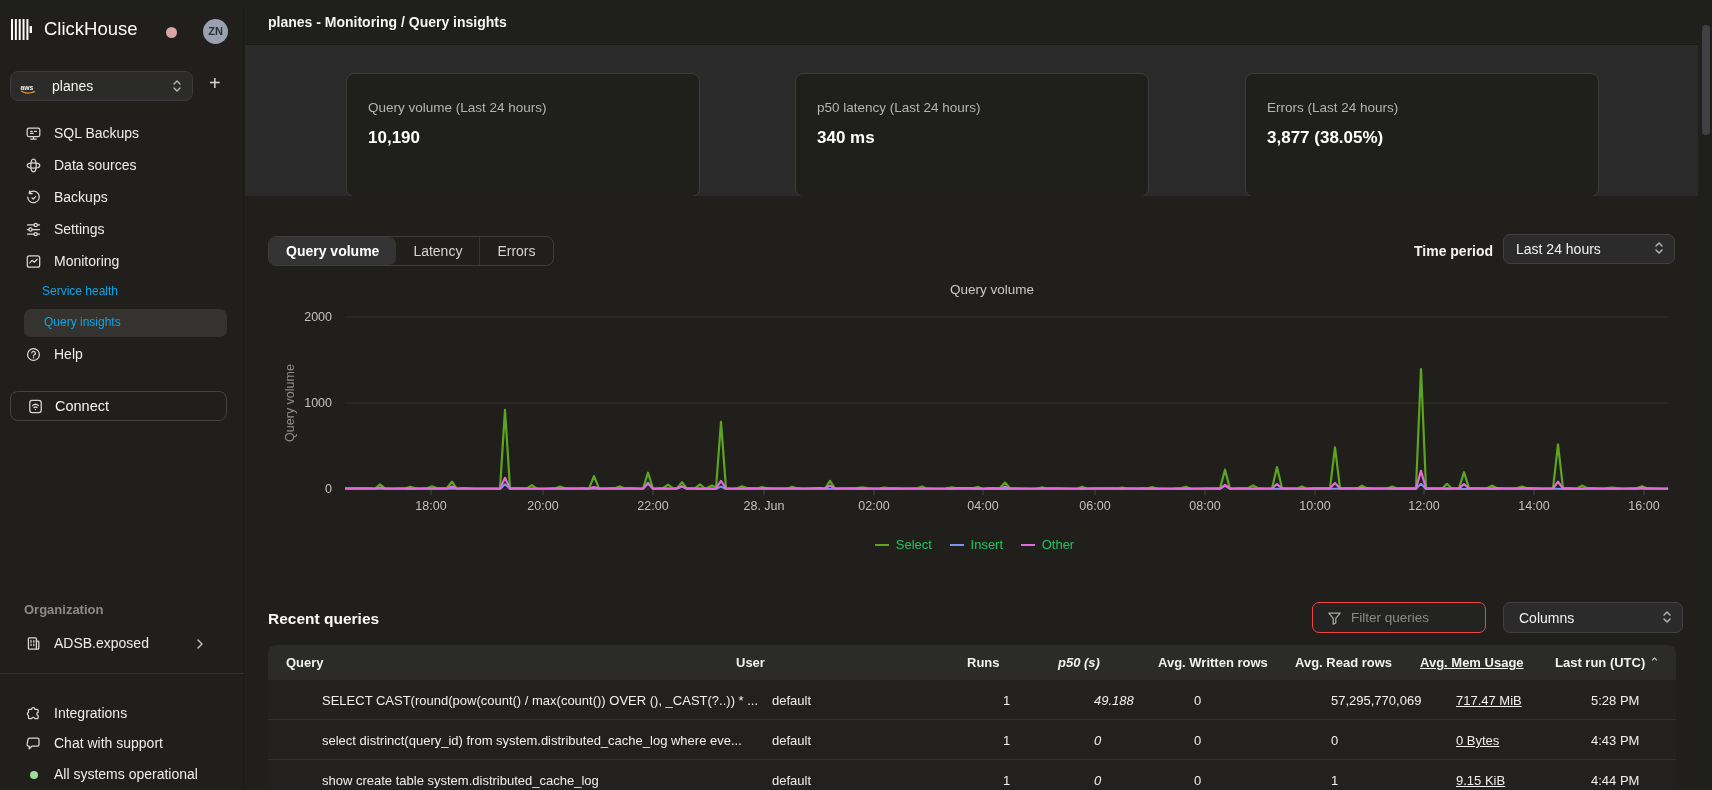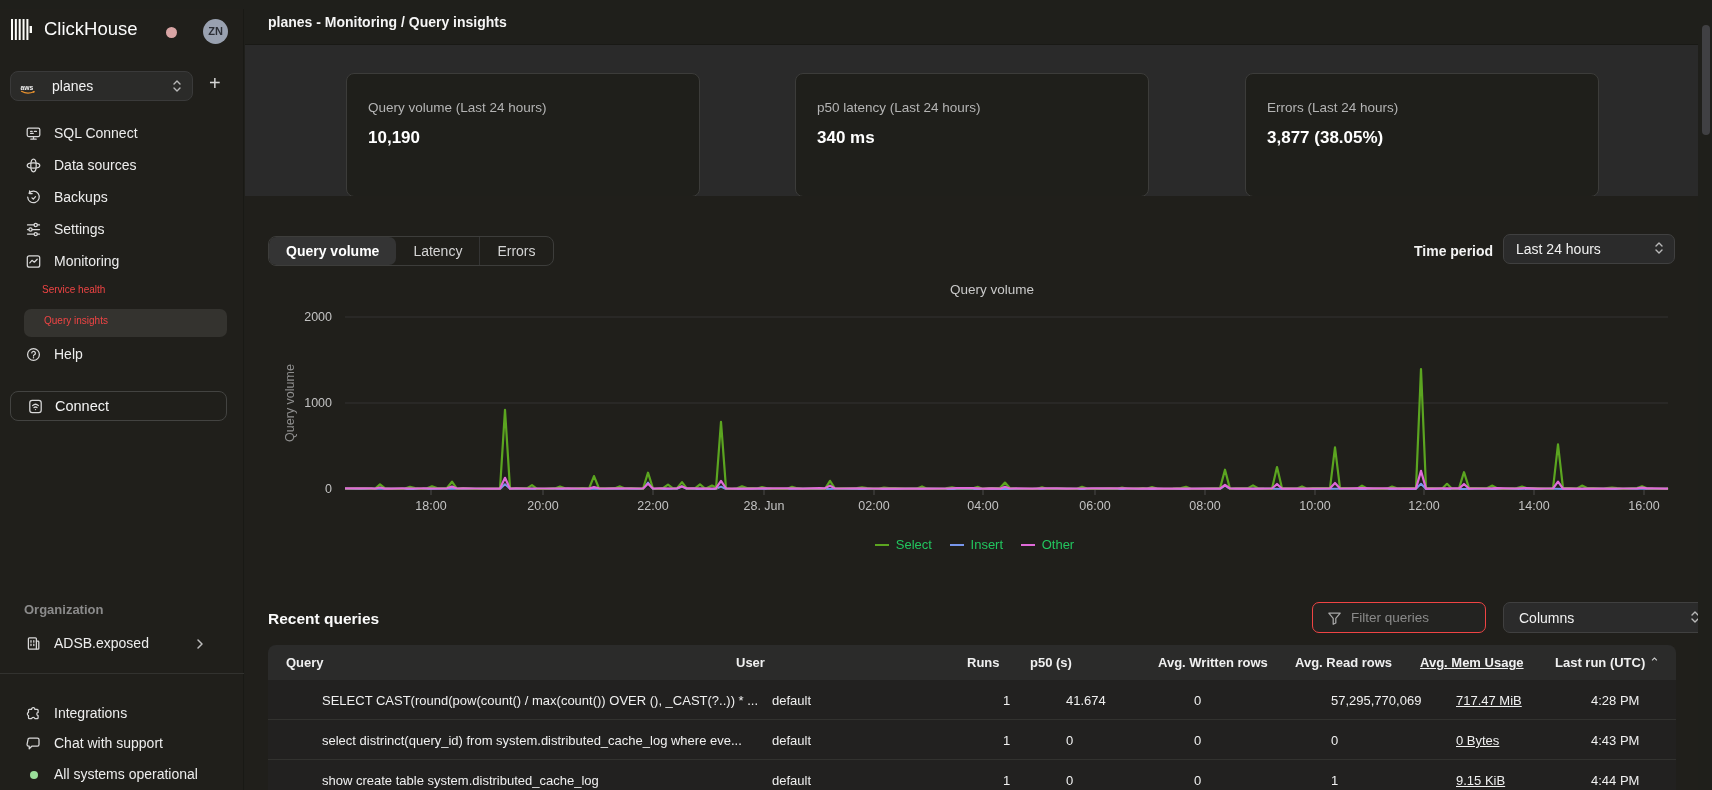--- a/index.html
+++ b/index.html
@@ -17,21 +17,21 @@
   background:#99a1b0; color:#2b2e35; font-size:11px; font-weight:bold; text-align:center; line-height:25px; }
 #svcsel { position:absolute; left:10px; top:62px; width:183px; height:30px; background:#2b2b29;
   border:1px solid #3a3a3a; border-radius:8px; }
 #svcsel .aws { position:absolute; left:9px; top:9px; }
 #svcsel .nm { position:absolute; left:41px; top:6px; font-size:14px; color:#f2f2f2; }
 #svcsel .ud { position:absolute; right:10px; top:5px; color:#b9b9b9; }
 #plus { position:absolute; left:209px; top:63px; font-size:20px; font-weight:300; color:#d6d6d6; }
 .mitem { position:absolute; left:0; width:244px; height:30px; }
 .mitem svg { position:absolute; left:26px; top:7px; }
 .mitem .t { position:absolute; left:54px; top:6px; font-size:14px; color:#ededed; }
-.sub { position:absolute; font-size:10px; color:#ef4444; }
+.sub { position:absolute; font-size:12px; color:#0ea5e9; }
 #qihl { position:absolute; left:24px; top:300px; width:203px; height:28px; background:#34332f; border-radius:7px; }
 #connect { position:absolute; left:10px; top:382px; width:217px; height:30px;
   border:1px solid #434341; border-radius:8px; }
 #orglbl { position:absolute; left:24px; top:593px; font-size:13px; font-weight:bold; color:#8b8b8b; }
 #divider { position:absolute; left:0; top:664px; width:244px; height:1px; background:#32322f; }
 
 
 #topbar { position:absolute; left:245px; top:0; width:1453px; height:45px; background:#1f1f1b; border-bottom:1px solid #191915; }
 #topbar .t { position:absolute; left:23px; top:14px; font-size:14px; font-weight:bold; color:#f5f5f5; }
 
@@ -60,33 +60,33 @@
 
 #legend { position:absolute; left:0; top:341px; width:1445px; text-align:center; font-size:13px; color:#22c55e; }
 #legend span.sw { display:inline-block; width:14px; height:0; border-top:2.5px solid; vertical-align:middle;
   margin:0 7px 2px 14px; }
 
 
 #rqh { position:absolute; left:23px; top:414px; font-size:15.5px; font-weight:bold; color:#fbfbfb; }
 #filter { position:absolute; left:1067px; top:406px; width:174px; height:31px; background:#232321;
   border:1px solid #ef4444; border-radius:7px; }
 #filter .ph { position:absolute; left:38px; top:7px; font-size:13.5px; color:#8a8a8a; }
-#colsel { position:absolute; left:1258px; top:406px; width:208px; height:31px; background:#2b2b2b;
+#colsel { position:absolute; left:1258px; top:406px; width:180px; height:31px; background:#2b2b2b;
   border:1px solid #404040; border-radius:7px; }
 #colsel .nm { position:absolute; left:15px; top:7px; font-size:14px; color:#f2f2f2; }
 #colsel .ud { position:absolute; right:10px; top:5px; color:#b9b9b9; }
 
 
 #tbl { position:absolute; left:23px; top:449px; width:1408px; height:145px; border-radius:8px 8px 0 0;
   overflow:hidden; background:#222120; }
 #tbl .hdr { position:absolute; left:0; top:0; width:1408px; height:35px; background:#2b2b2a; }
 #tbl .hdr div { position:absolute; top:10px; font-size:13px; font-weight:bold; color:#f0f0f0; }
 #tbl .row { position:absolute; left:0; width:1408px; height:40px; border-bottom:1px solid #32322f; }
 #tbl .row div { position:absolute; top:13px; font-size:13px; color:#f0f0f0;margin-left:36px; }
-.c0{left:18px;} .c1{left:468px;} .c2{left:699px;} .c3{left:762px;} .c4{left:890px;}
+.c0{left:18px;} .c1{left:468px;} .c2{left:699px;} .c3{left:790px;font-style:italic;} .c4{left:890px;}
 .c5{left:1027px;} .c6{left:1152px;text-decoration:underline;} .c7{left:1287px;}
 
 
 #sbtrack { position:absolute; left:1698px; top:0; width:14px; height:790px; background:#1f1f1b; }
 #sbthumb { position:absolute; left:1702px; top:25px; width:8px; height:110px; background:#404043; border-radius:4px; }
 </style>
 </head>
 <body>
 <div id="root">
 <div id="topbar">
@@ -185,25 +185,25 @@
           <div class="c3">p50 (s)</div>
       <div class="c4">Avg. Written rows</div>
           <div class="c5">Avg. Read rows</div>
           <div class="c6">Avg. Mem Usage</div>
       <div class="c7">Last run (UTC) <span style="font-weight:normal;color:#cccccc">⌃</span></div>
     </div>
     <div class="row" style="top:35px">
       <div class="c0">SELECT CAST(round(pow(count() / max(count()) OVER (), _CAST(?..)) * ...</div>
       <div class="c1">default</div>
           <div class="c2">1</div>
-          <div class="c3">41.674</div>
+          <div class="c3">49.188</div>
           <div class="c4">0</div>
       <div class="c5">57,295,770,069</div>
           <div class="c6">717.47 MiB</div>
-          <div class="c7">4:28 PM</div>
+          <div class="c7">5:28 PM</div>
     </div>
     <div class="row" style="top:75px">
       <div class="c0">select distrinct(query_id) from system.distributed_cache_log where eve...</div>
       <div class="c1">default</div>
           <div class="c2">1</div>
           <div class="c3">0</div>
           <div class="c4">0</div>
       <div class="c5">0</div>
           <div class="c6">0 Bytes</div>
           <div class="c7">4:43 PM</div>
@@ -245,21 +245,21 @@
             <path d="M2 7 L5 4 L8 7 M2 11 L5 14 L8 11" stroke="#b9b9b9" stroke-width="1.4" fill="none" stroke-linecap="round" stroke-linejoin="round"></path>
           </svg></div>
       </div>
 <div id="plus">+</div>
 <div class="mitem" style="top:110px">
         <svg width="15" height="15" viewBox="0 0 15 15">
           <rect x="1.2" y="2" width="12.6" height="8.6" rx="1.5" stroke="#d9d9d9" stroke-width="1.25" fill="none" stroke-linecap="round" stroke-linejoin="round"></rect>
           <path d="M4.6 5.4h1.6 M8.4 5.4h2 M4.6 7.4h2.6" stroke="#d9d9d9" stroke-width="1.25" fill="none" stroke-linecap="round" stroke-linejoin="round"></path>
           <path d="M7.5 10.6v1.6 M4.8 13.2h5.4" stroke="#d9d9d9" stroke-width="1.25" fill="none" stroke-linecap="round" stroke-linejoin="round"></path>
         </svg>
-        <div class="t">SQL Connect</div>
+        <div class="t">SQL Backups</div>
       </div>
       <div class="mitem" style="top:142px">
         <svg width="15" height="15" viewBox="0 0 15 15">
           <ellipse cx="7.5" cy="7.5" rx="2.7" ry="6.3" stroke="#d9d9d9" stroke-width="1.25" fill="none" stroke-linecap="round" stroke-linejoin="round"></ellipse>
           <ellipse cx="7.5" cy="7.5" rx="6.3" ry="2.7" stroke="#d9d9d9" stroke-width="1.25" fill="none" stroke-linecap="round" stroke-linejoin="round"></ellipse>
         </svg>
         <div class="t">Data sources</div>
       </div>
       <div class="mitem" style="top:174px">
         <svg width="15" height="15" viewBox="0 0 15 15">

